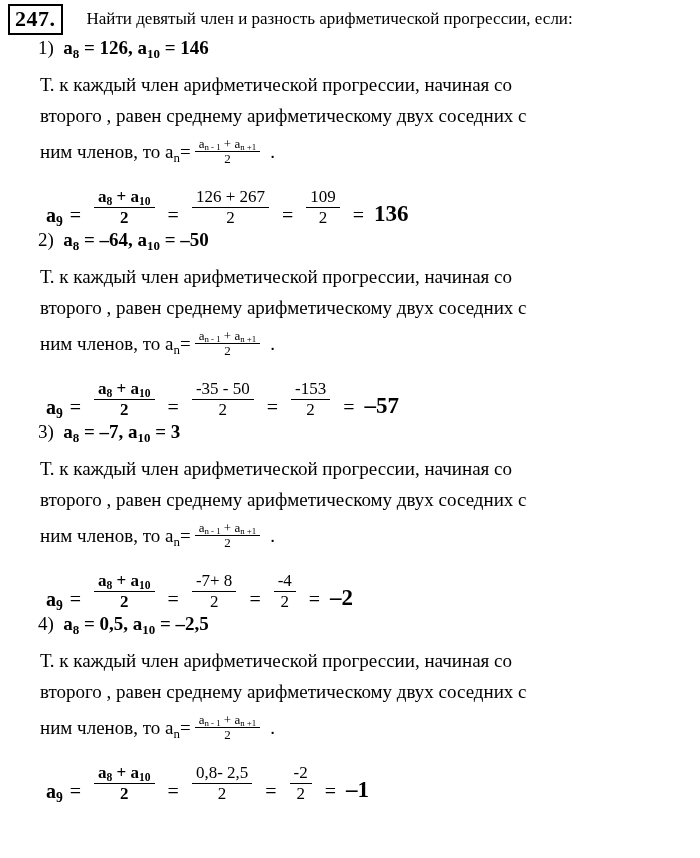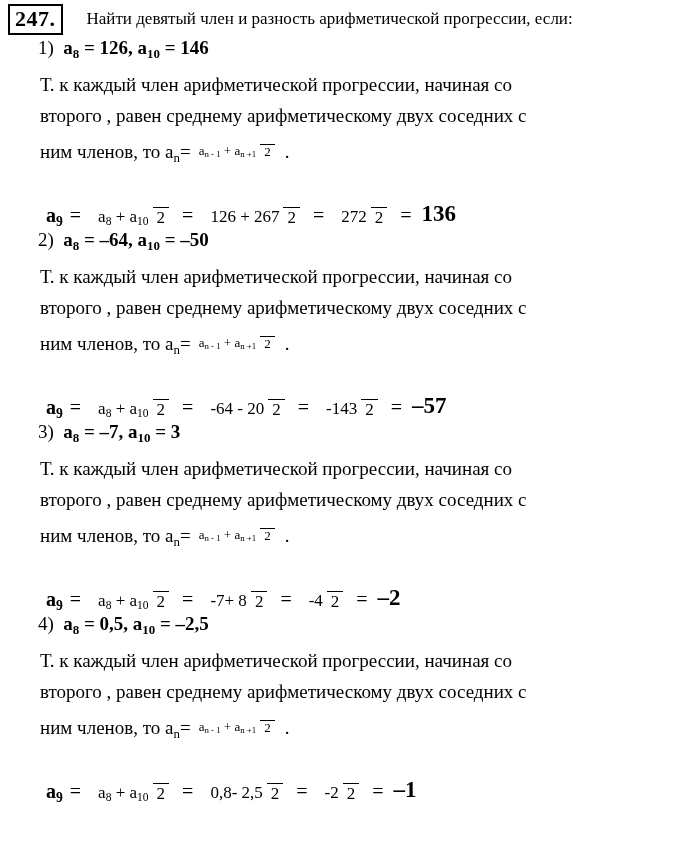--- a/index.html
+++ b/index.html
@@ -85,21 +85,21 @@
   .v { font-family: "Liberation Serif", serif; }
   .v sub {
     font-size: 0.68em;
     vertical-align: -0.28em;
     line-height: 0;
   }
 
   
   .frac {
     display: inline-flex;
-    flex-direction: row;
+    flex-direction: column;
     align-items: center;
     vertical-align: middle;
     margin: 0 6px;
     line-height: 1.05;
   }
   .frac .num {
     padding: 0 4px 1px 4px;
     white-space: nowrap;
   }
   .frac .den {
@@ -133,21 +133,21 @@
     margin: 0 7px;
     font-weight: normal;
   }
   .solution .res {
     font-weight: bold;
     font-size: 23px;
     margin-left: 3px;
   }
   .solution .frac {
     font-size: 17px;
-    font-weight: normal;
+    font-weight: bold;
   }
   .solution .frac.plain {
     font-weight: normal;
   }
   .solution .lhs {
     font-size: 20px;
   }
 
   .dot { margin-left: 6px; }
 </style>
@@ -183,21 +183,21 @@
             <span class="num"><span class="v">a<sub>8</sub></span> <span>+</span> <span class="v">a<sub>10</sub></span></span>
             <span class="den">2</span>
           </span>
           <span class="eq">=</span>
           <span class="frac plain">
             <span class="num">126 + 267</span>
             <span class="den">2</span>
           </span>
           <span class="eq">=</span>
           <span class="frac plain">
-            <span class="num">272</span>
+            <span class="num">109</span>
             <span class="den">2</span>
           </span>
           <span class="eq">=</span>
           <span class="res">136</span>
         </div>
       </div>
       <div class="block">
         <div class="statement"><span class="lead">2)</span>&nbsp; <span class="v">a<sub>8</sub></span> = –64, <span class="v">a<sub>10</sub></span> = –50</div>
         <div class="explain">
           <span class="ln">Т. к каждый член арифметической прогрессии, начиная со</span>
@@ -213,26 +213,26 @@
         </div>
         <div class="solution">
           <span class="lhs"><span class="v">a<sub>9</sub></span></span>
           <span class="eq">=</span>
           <span class="frac ">
             <span class="num"><span class="v">a<sub>8</sub></span> <span>+</span> <span class="v">a<sub>10</sub></span></span>
             <span class="den">2</span>
           </span>
           <span class="eq">=</span>
           <span class="frac plain">
-            <span class="num">-64 - 20</span>
-            <span class="den">2</span>
-          </span>
-          <span class="eq">=</span>
-          <span class="frac plain">
-            <span class="num">-143</span>
+            <span class="num">-35 - 50</span>
+            <span class="den">2</span>
+          </span>
+          <span class="eq">=</span>
+          <span class="frac plain">
+            <span class="num">-153</span>
             <span class="den">2</span>
           </span>
           <span class="eq">=</span>
           <span class="res">–57</span>
         </div>
       </div>
       <div class="block">
         <div class="statement"><span class="lead">3)</span>&nbsp; <span class="v">a<sub>8</sub></span> = –7, <span class="v">a<sub>10</sub></span> = 3</div>
         <div class="explain">
           <span class="ln">Т. к каждый член арифметической прогрессии, начиная со</span>

